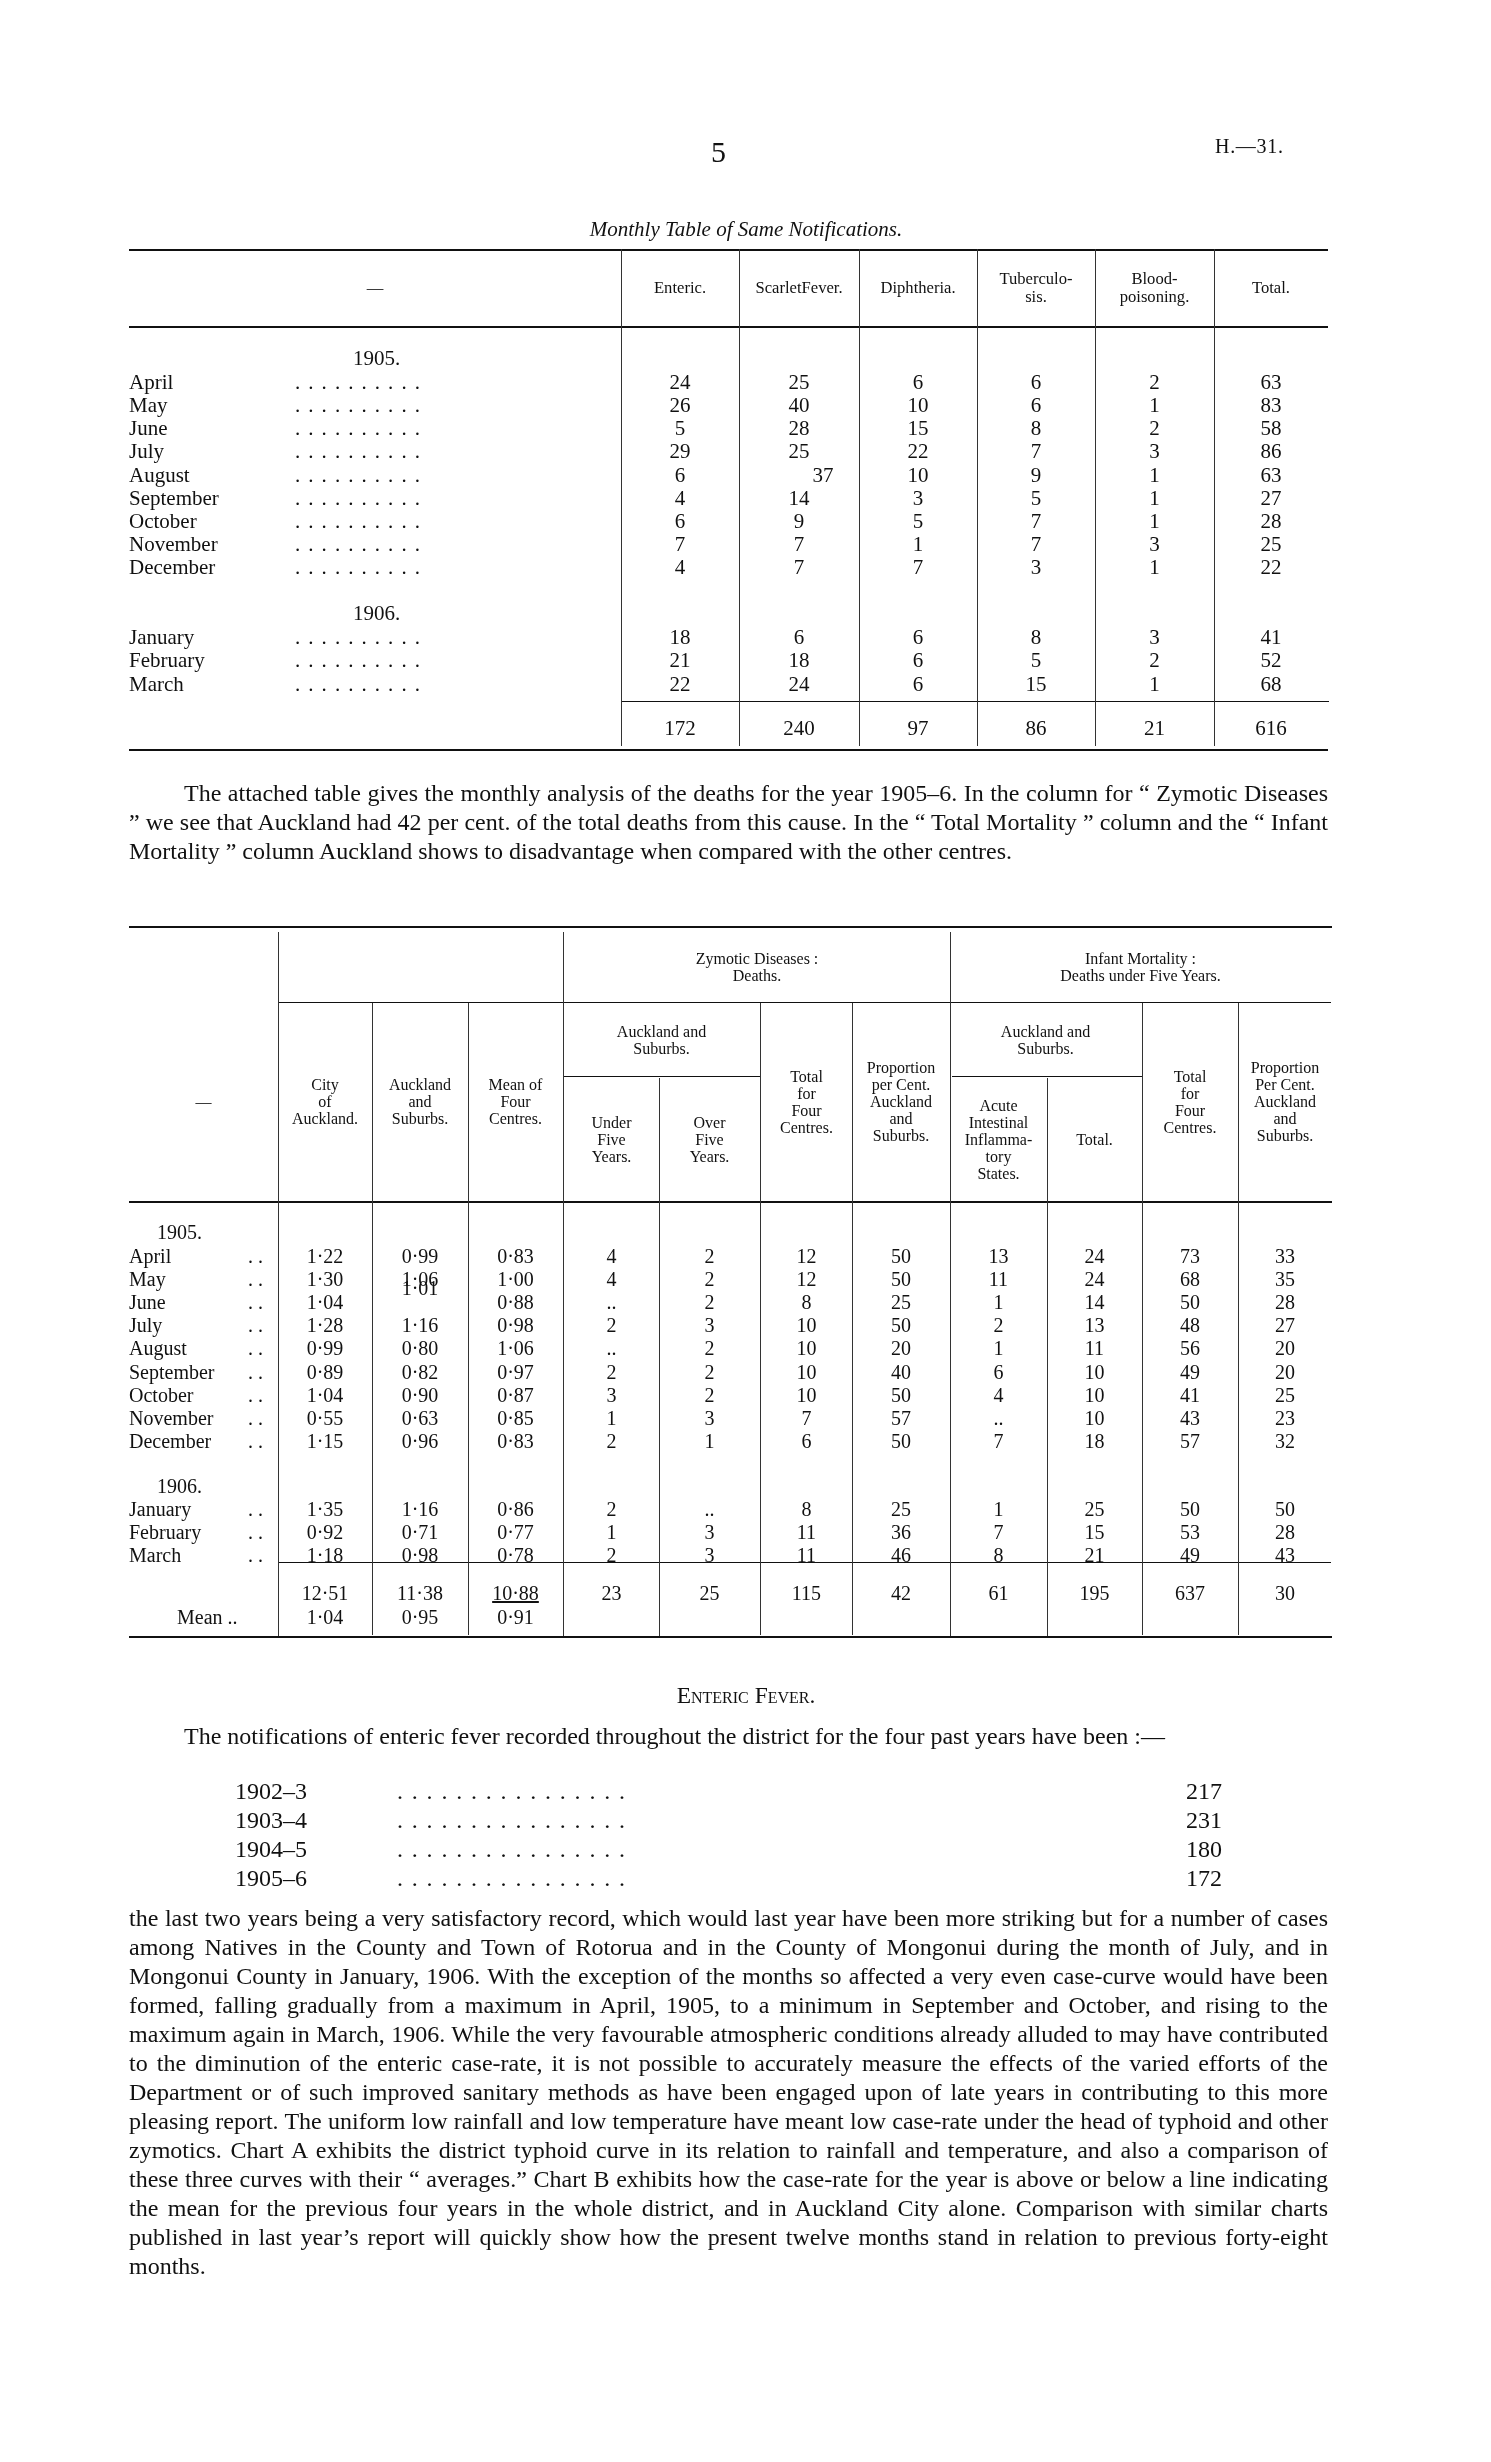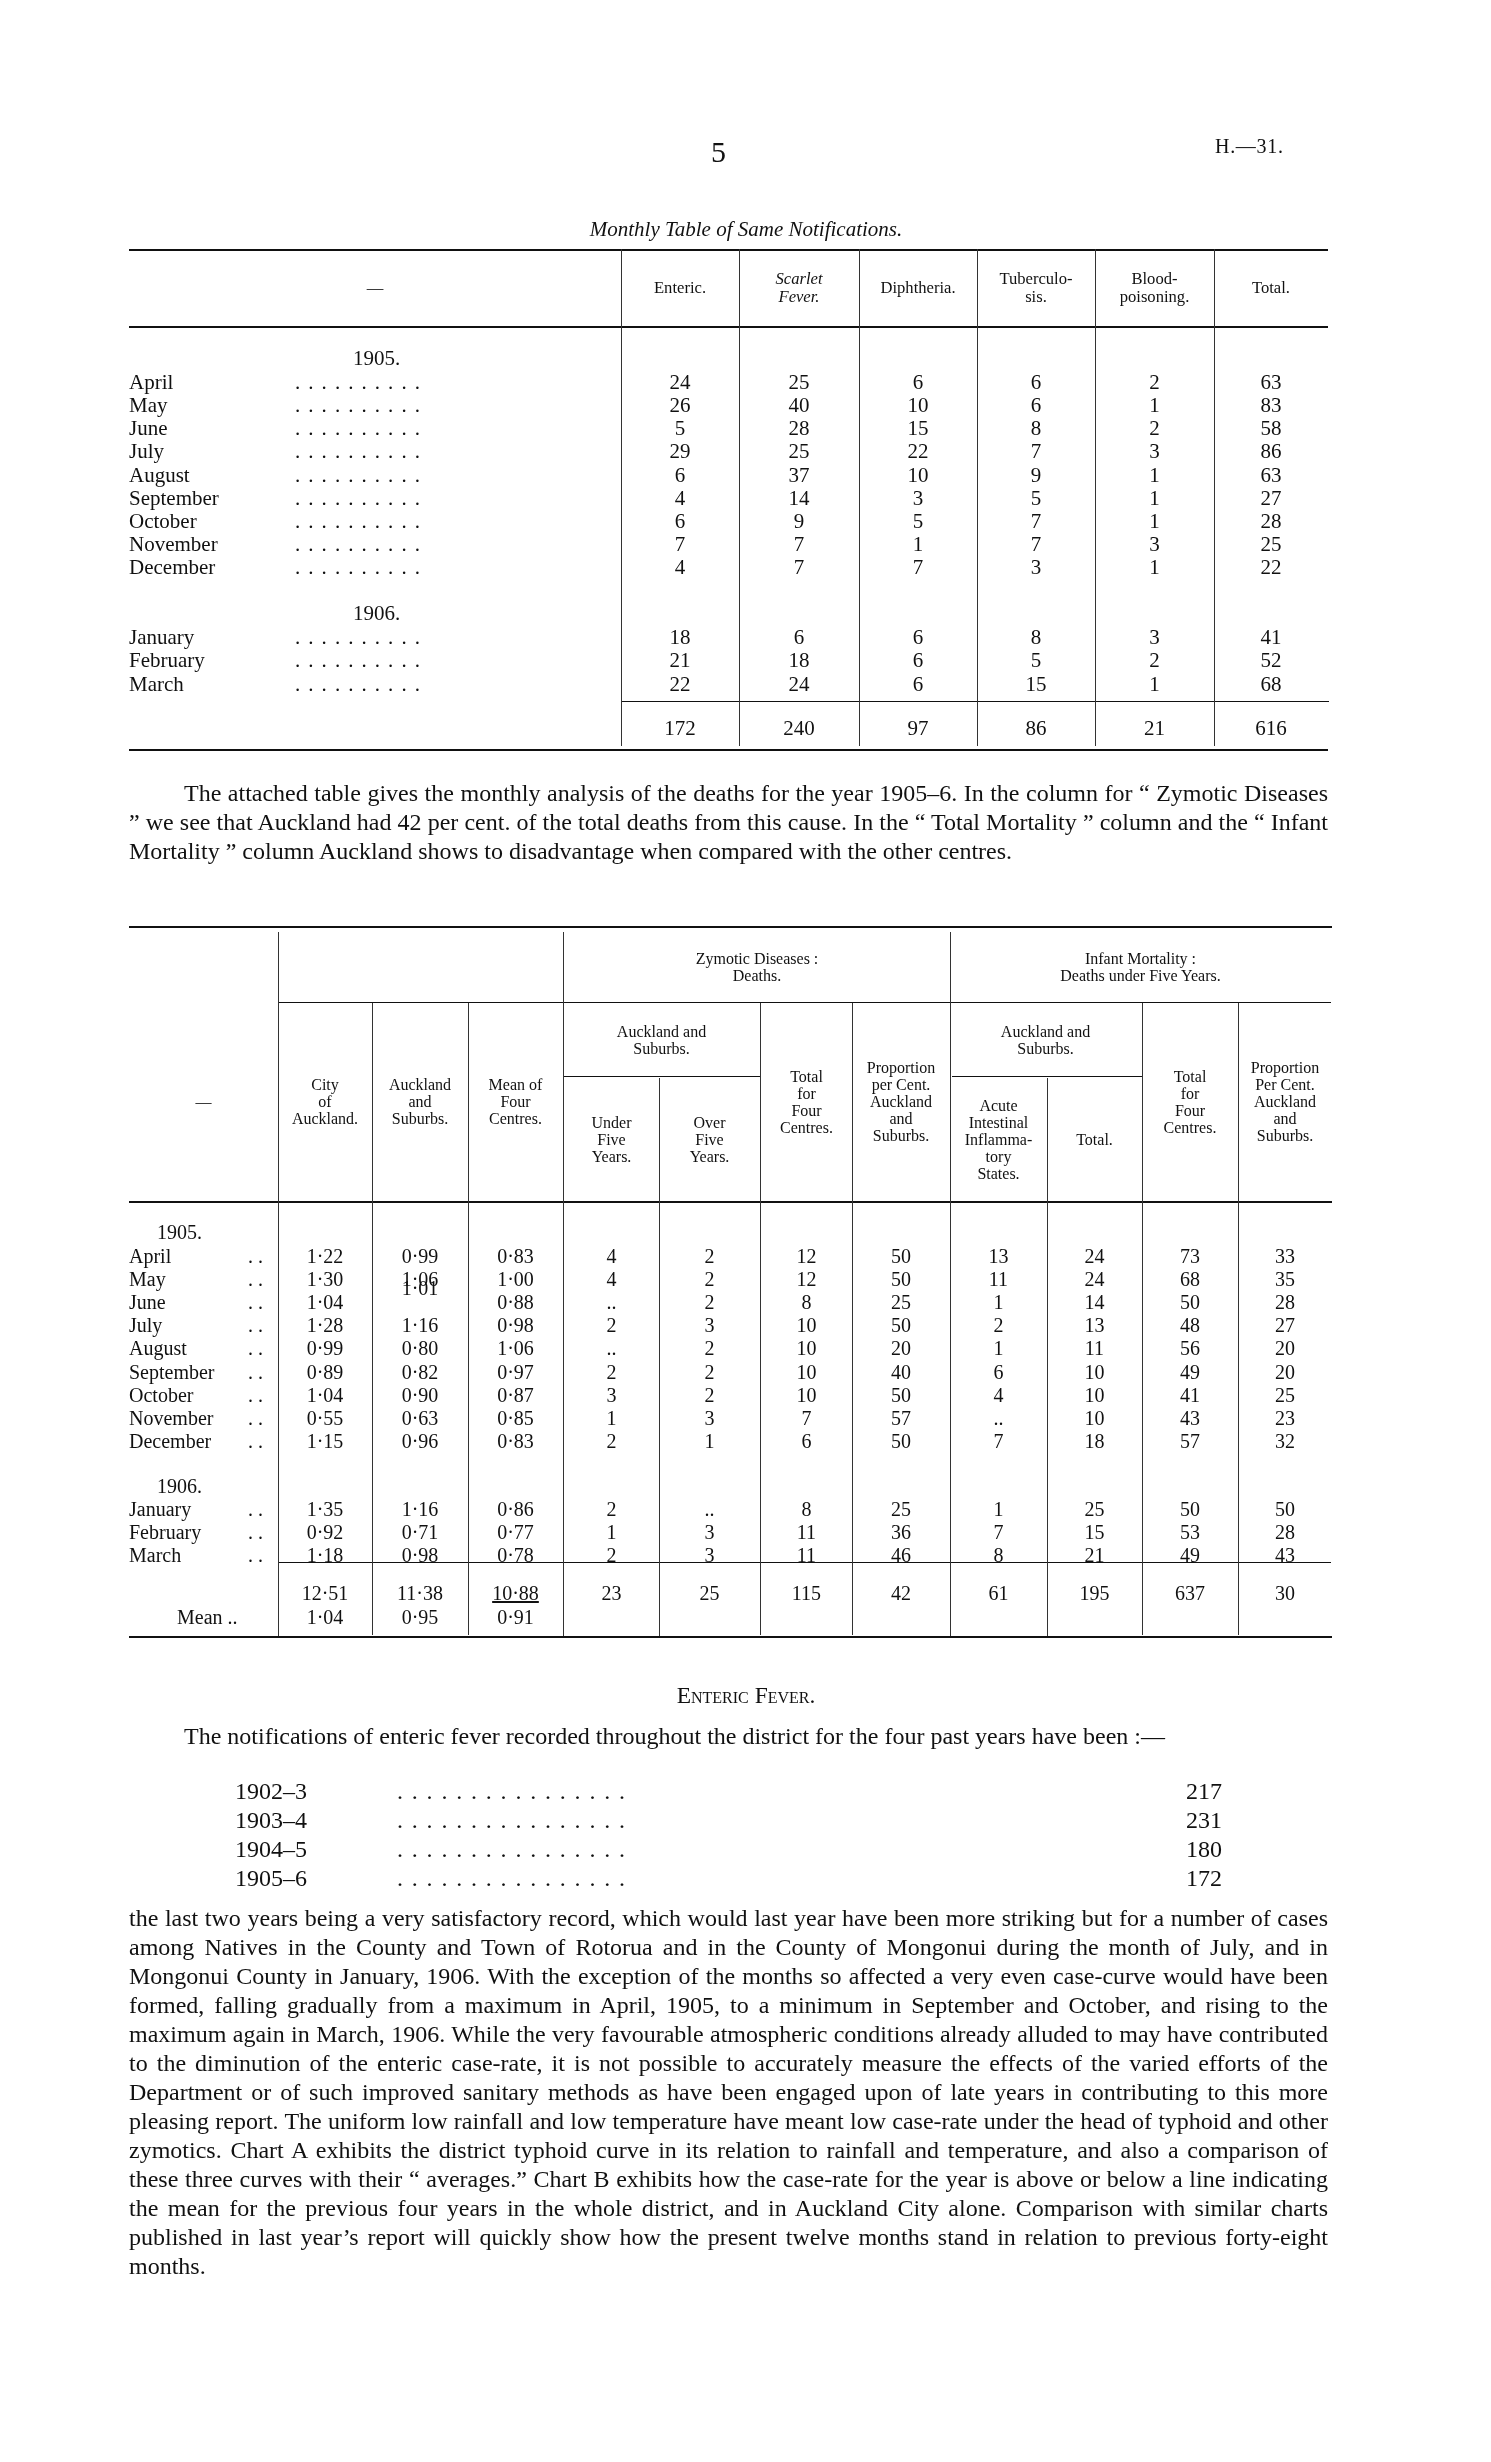--- a/index.html
+++ b/index.html
@@ -57,21 +57,21 @@
   <div class="vline" style="left:610px;top:0;height:497px;"></div>
   <div class="vline" style="left:730px;top:0;height:497px;"></div>
   <div class="vline" style="left:848px;top:0;height:497px;"></div>
   <div class="vline" style="left:966px;top:0;height:497px;"></div>
   <div class="vline" style="left:1085px;top:0;height:497px;"></div>
 
   <div class="hdr" style="left:0;width:492px;">—</div>
   <div class="hdr" style="left:492px;width:118px;">
       <span>Enteric.</span>
     </div>
-  <div class="hdr" style="left:610px;width:120px;flex-direction:column;font-style:italic;">
+  <div class="hdr" style="left:610px;width:120px;">
       <span>Scarlet</span>
       <span>Fever.</span>
     </div>
   <div class="hdr" style="left:730px;width:118px;">
       <span>Diphtheria.</span>
     </div>
   <div class="hdr" style="left:848px;width:118px;flex-direction:column;">
       <span>Tuberculo-</span>
       <span>sis.</span>
     </div>
@@ -115,21 +115,21 @@
       <div class="dots" style="left: 166px; top: 190px;">. .      . .      . .      . .      . .</div>
       <div class="cell" style="left: 492px; width: 118px; top: 190px;">29</div>
       <div class="cell" style="left: 610px; width: 120px; top: 190px;">25</div>
       <div class="cell" style="left: 730px; width: 118px; top: 190px;">22</div>
       <div class="cell" style="left: 848px; width: 118px; top: 190px;">7</div>
       <div class="cell" style="left: 966px; width: 119px; top: 190px;">3</div>
       <div class="cell" style="left: 1085px; width: 114px; top: 190px;">86</div>
       <div class="rowlabel" style="left: 0px; top: 214px;">August</div>
       <div class="dots" style="left: 166px; top: 214px;">. .      . .      . .      . .      . .</div>
       <div class="cell" style="left: 492px; width: 118px; top: 214px;">6</div>
-      <div class="cell" style="left: 610px; width: 120px; top: 214px;">37</div>
+      <div class="cell" style="left: 610px; width: 120px; top: 214px; padding-left: 24px;">37</div>
       <div class="cell" style="left: 730px; width: 118px; top: 214px;">10</div>
       <div class="cell" style="left: 848px; width: 118px; top: 214px;">9</div>
       <div class="cell" style="left: 966px; width: 119px; top: 214px;">1</div>
       <div class="cell" style="left: 1085px; width: 114px; top: 214px;">63</div>
       <div class="rowlabel" style="left: 0px; top: 237px;">September</div>
       <div class="dots" style="left: 166px; top: 237px;">. .      . .      . .      . .      . .</div>
       <div class="cell" style="left: 492px; width: 118px; top: 237px;">4</div>
       <div class="cell" style="left: 610px; width: 120px; top: 237px;">14</div>
       <div class="cell" style="left: 730px; width: 118px; top: 237px;">3</div>
       <div class="cell" style="left: 848px; width: 118px; top: 237px;">5</div>

